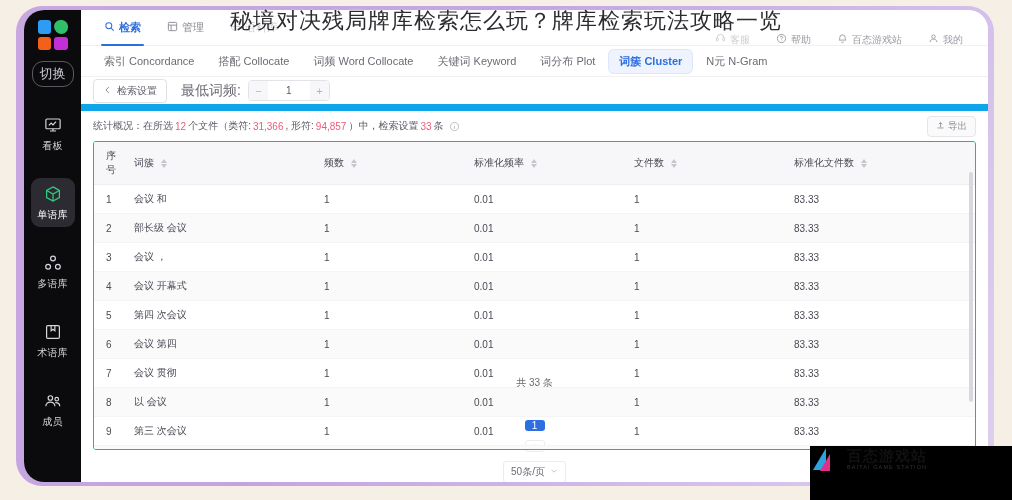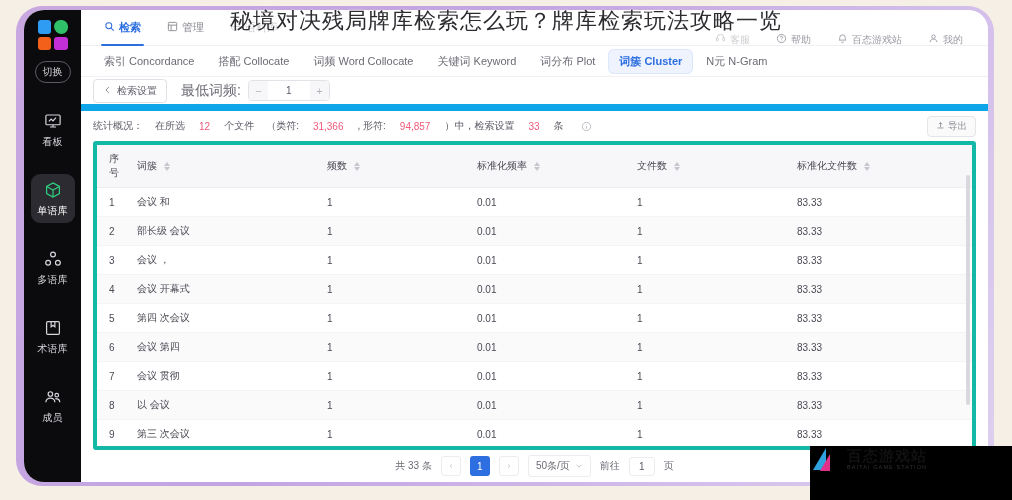--- a/index.html
+++ b/index.html
@@ -45,21 +45,21 @@
           grid-template-columns: 1fr 1fr; grid-template-rows: 1fr 1fr; gap: 3px;
           margin-bottom: 11px; }
   .logo i { display:block; border-radius: 3px; }
   .logo i:nth-child(1){ background:#2f9cf4; }
   .logo i:nth-child(2){ background:#31c06a; border-radius:50% 50% 50% 8px; }
   .logo i:nth-child(3){ background:#f2601a; }
   .logo i:nth-child(4){ background:#c32fd6; }
 
   .switch-btn {
     border: 1px solid #5a5a62; color: #cfcfd6;
-    border-radius: 11px; font-size: 10px;
+    border-radius: 11px; font-size: 13px;
     padding: 3px 7px; margin-bottom: 22px;
     white-space: nowrap; cursor: pointer;
   }
   .snav { width: 44px; padding: 6px 0 5px; margin-bottom: 20px;
           display:flex; flex-direction:column; align-items:center;
           border-radius: 9px; cursor:pointer; }
   .snav.active { background: #2b2b31; }
   .snav .ic { width: 20px; height: 20px; margin-bottom: 4px;
               display:flex; align-items:center; justify-content:center; }
   .snav .ic svg { width: 18px; height: 18px; }
@@ -107,30 +107,30 @@
              border-radius: 4px; overflow: hidden; height: 21px; }
   .stepper .sbtn { width: 19px; height: 100%; display:flex; align-items:center;
                    justify-content:center; background:#f7f7f9; color:#b3b3bc;
                    font-size: 11px; cursor: pointer; }
   .stepper .sval { width: 42px; text-align: center; font-size: 10px;
                    color: #5a5a66; background: #fff; line-height: 19px; }
 
   
   .statsrow { height: 30px; display: flex; align-items: center;
               padding: 0 12px; justify-content: space-between; }
-  .stats { font-size: 10px; color: #5a5a66; display: flex; align-items: center; gap: 12px; }
+  .stats { font-size: 10px; color: #5a5a66; display: flex; align-items: center; gap: 0; }
   .stats .hl { color: #ef5a7a; margin: 0 2px; }
   .info-ic { width: 11px; height: 11px; margin-left: 5px; color:#b8b8c0; }
   .export-btn { display: flex; align-items: center; gap: 3px;
                 border: 1px solid #e5e5ea; border-radius: 4px;
                 font-size: 9.5px; color: #8a8a93; padding: 3px 8px;
                 background: #fafafb; cursor: pointer; }
 
   
-  .tablewrap { flex: 1; margin: 0 12px; border: 4px solid #14b8a6;
+  .tablewrap { flex: 1; margin: 0 12px; border: 1px solid #14b8a6;
                border-radius: 3px; overflow: hidden; display: flex;
                flex-direction: column; position: relative; }
   table { width: 100%; border-collapse: collapse; table-layout: fixed; }
   thead th { background: #f7f7f9; font-size: 10px; color: #4a4a55;
              font-weight: normal; text-align: left; padding: 7px 6px;
              border-bottom: 1px solid #eeeef1; }
   thead th .sorter { display: inline-flex; flex-direction: column;
                      margin-left: 4px; vertical-align: middle; gap: 1px; }
   .sorter i { width:0;height:0;border-left:3px solid transparent;
               border-right:3px solid transparent; display:block; }
@@ -144,21 +144,21 @@
   .col-frq { width: 150px; }
   .col-nfq { width: 160px; }
   .col-fil { width: 160px; }
   .col-nfl { width: auto; }
 
   .vscroll { position: absolute; right: 2px; top: 30px; width: 4px;
              height: 230px; background: #d8d8de; border-radius: 2px; }
 
   
   .pager { height: 32px; display: flex; align-items: center;
-           justify-content: center; gap: 9px; font-size: 10px; color: #6b6b75; }
+           justify-content: center; gap: 9px; font-size: 10px; color: #6b6b75; flex-direction: column; }
   .pg-btn { width: 20px; height: 20px; border: 1px solid #ececf0;
             border-radius: 3px; display: flex; align-items: center;
             justify-content: center; color: #c3c3cc; background:#fff;
             font-size: 9px; cursor: pointer; }
   .pg-num { width: 20px; height: 20px; border-radius: 3px;
             background: #2d6fe0; color: #fff; display: flex;
             align-items: center; justify-content: center;
             font-size: 10px; cursor: pointer; }
   .pg-sel { display: flex; align-items: center; gap: 5px;
             border: 1px solid #ececf0; border-radius: 3px;

